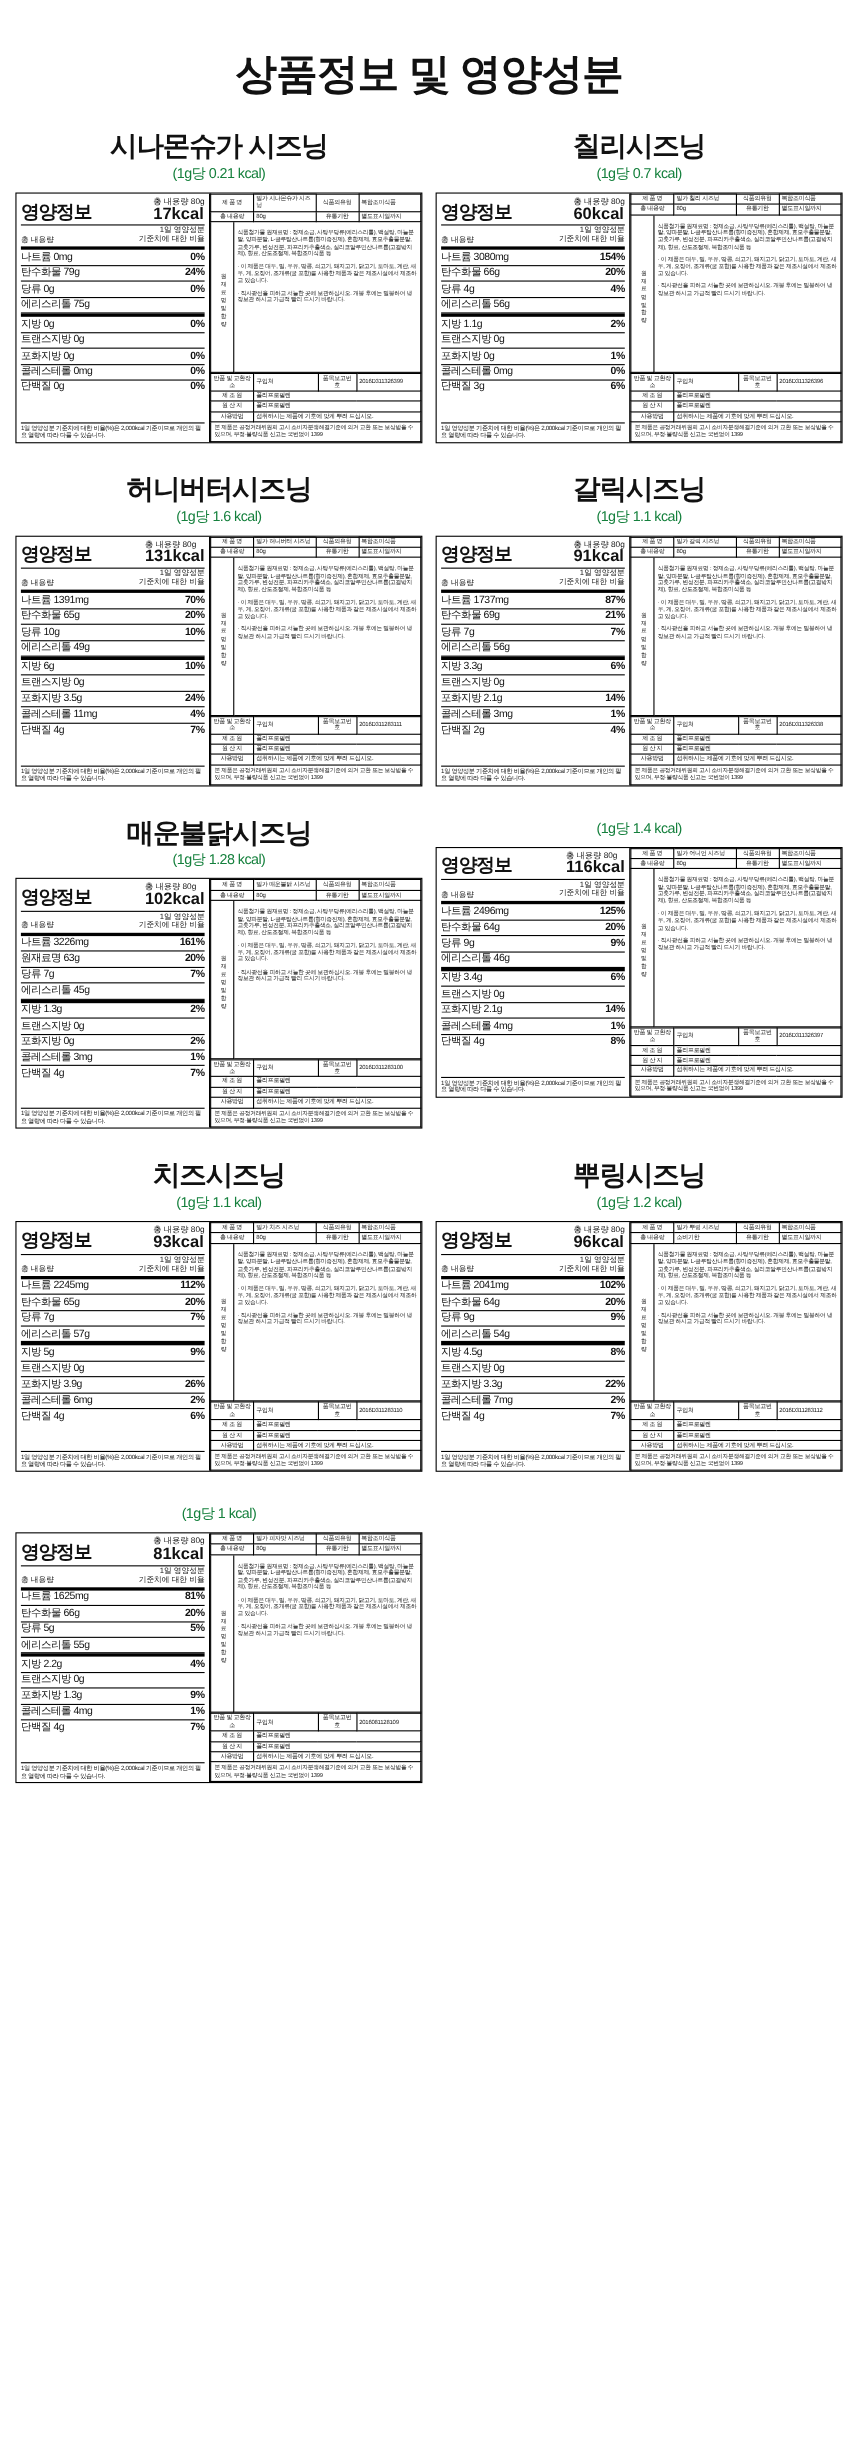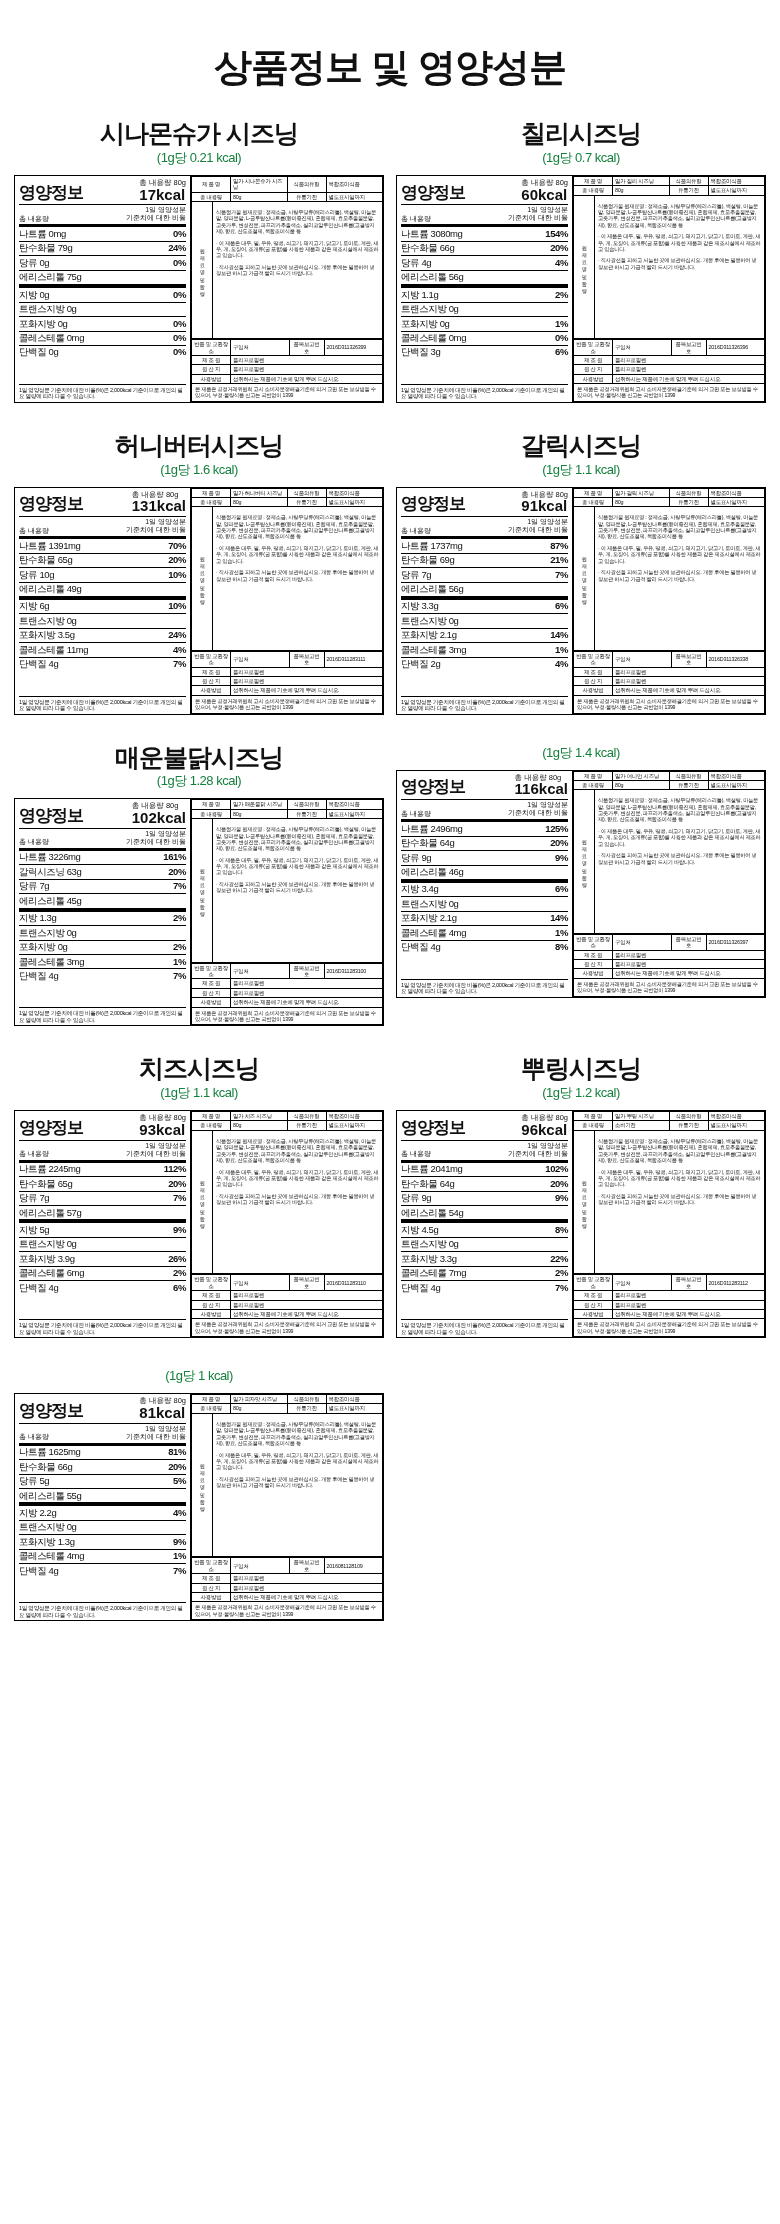--- a/index.html
+++ b/index.html
@@ -654,21 +654,21 @@
               <div>1일 영양성분</div>
               <div>기준치에 대한 비율</div>
             </div>
           </div>
           <div class="nf-rows">
             <div class="nf-row">
                 <span>나트륨 3226mg</span>
                 <span class="pct">161%</span>
               </div>
             <div class="nf-row">
-                <span>갈릭시즈닝 63g</span>
+                <span>원재료명 63g</span>
                 <span class="pct">20%</span>
               </div>
             <div class="nf-row">
                 <span>당류 7g</span>
                 <span class="pct">7%</span>
               </div>
             <div class="nf-row">
                 <span>에리스리톨 45g</span>
                 <span class="pct"></span>
               </div>

